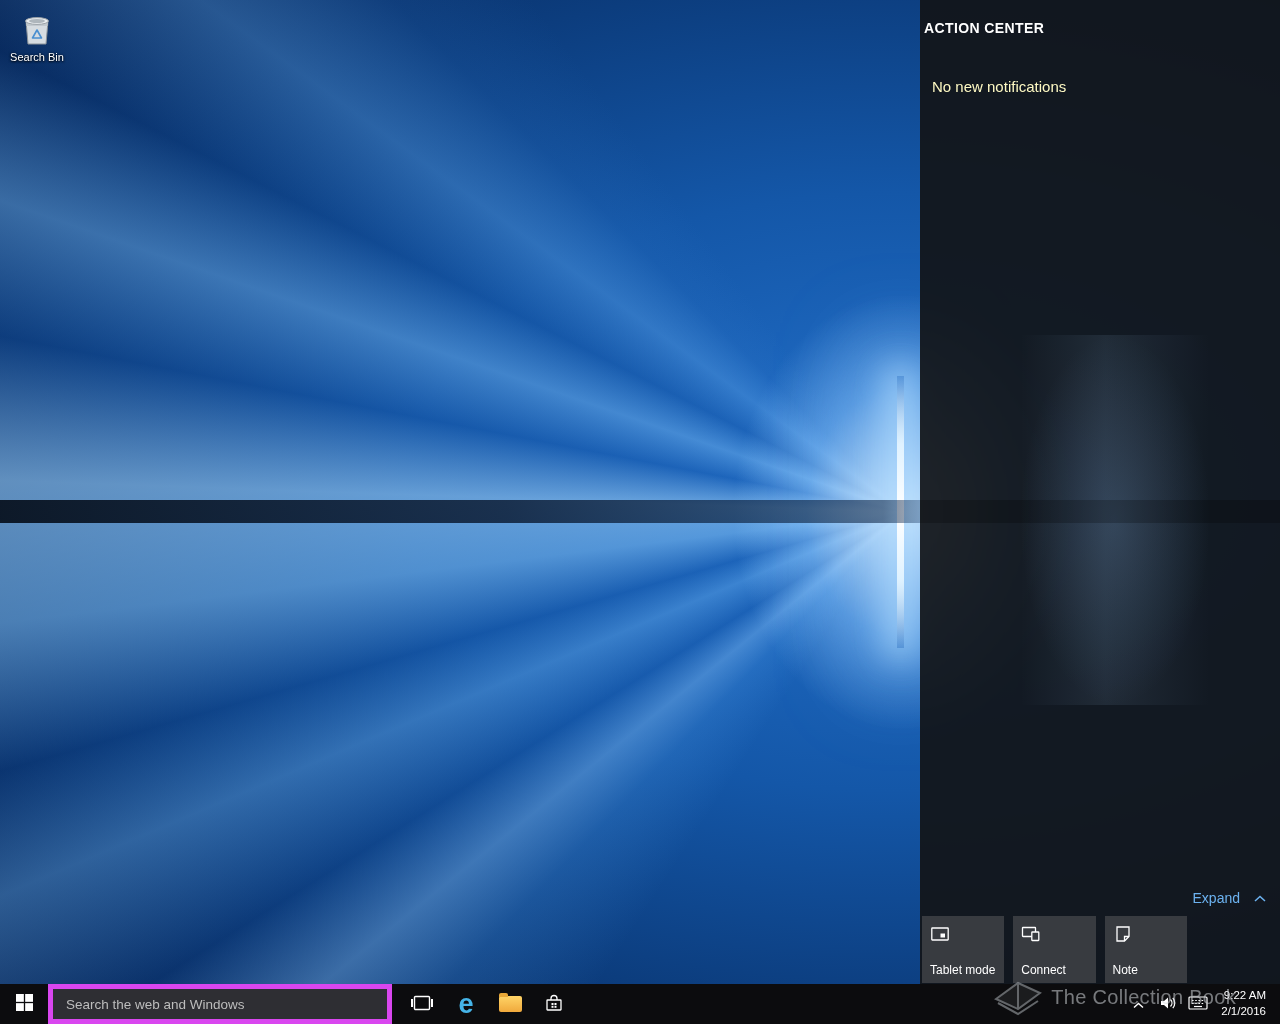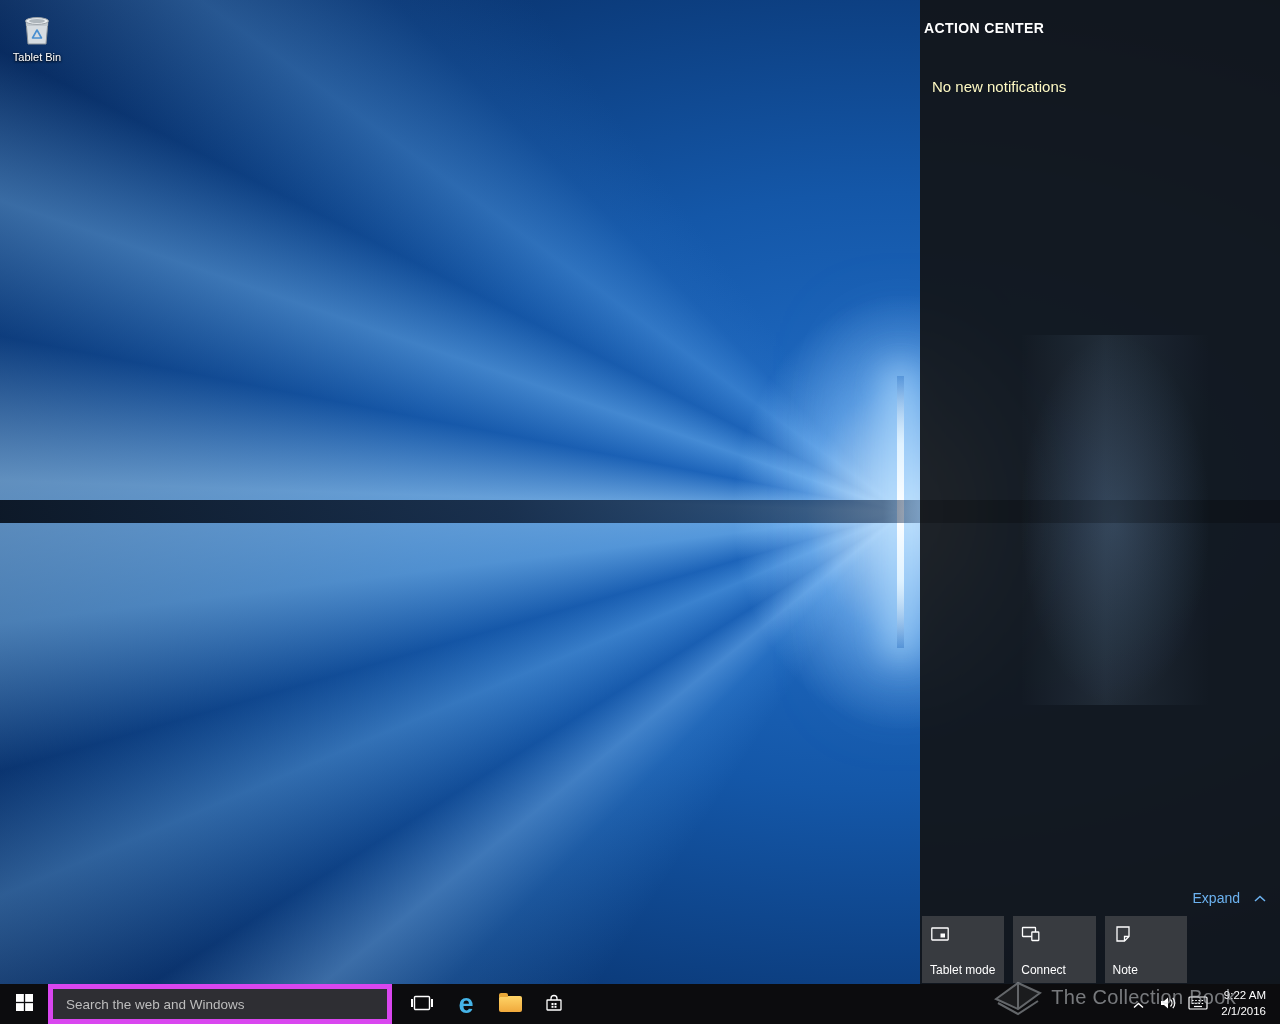--- a/index.html
+++ b/index.html
@@ -134,21 +134,21 @@
   <div class="desktop-icon">
     <span>
       <svg width="40" height="40" viewBox="0 0 40 40">
         <path d="M9,13 L31,13 L29,36 L11,36 Z" fill="#d6dce1" stroke="#8b9298" stroke-width="1"></path>
         <path d="M9,13 L31,13 L30.6,18 L9.4,18 Z" fill="#c2c9cf" stroke="none"></path>
         <ellipse cx="20" cy="13" rx="11.5" ry="3.4" fill="#e9edf0" stroke="#9aa1a7" stroke-width="1"></ellipse>
         <ellipse cx="20" cy="13" rx="8" ry="2.1" fill="#aeb6bc"></ellipse>
         <path d="M20,22 L24.5,30 L15.5,30 Z" fill="none" stroke="#4a8fd0" stroke-width="1.6" stroke-linejoin="round"></path>
       </svg>
     </span>
-    <div class="icon-label">Tablet Bin</div>
+    <div class="icon-label">Search Bin</div>
   </div>
 
   <aside class="action-center">
     <div class="ac-glow"></div>
     <div class="ac-band"></div>
     <div class="ac-title">ACTION CENTER</div>
     <div class="ac-empty">No new notifications</div>
 
     <div class="ac-expand">
       <span>Expand</span>

